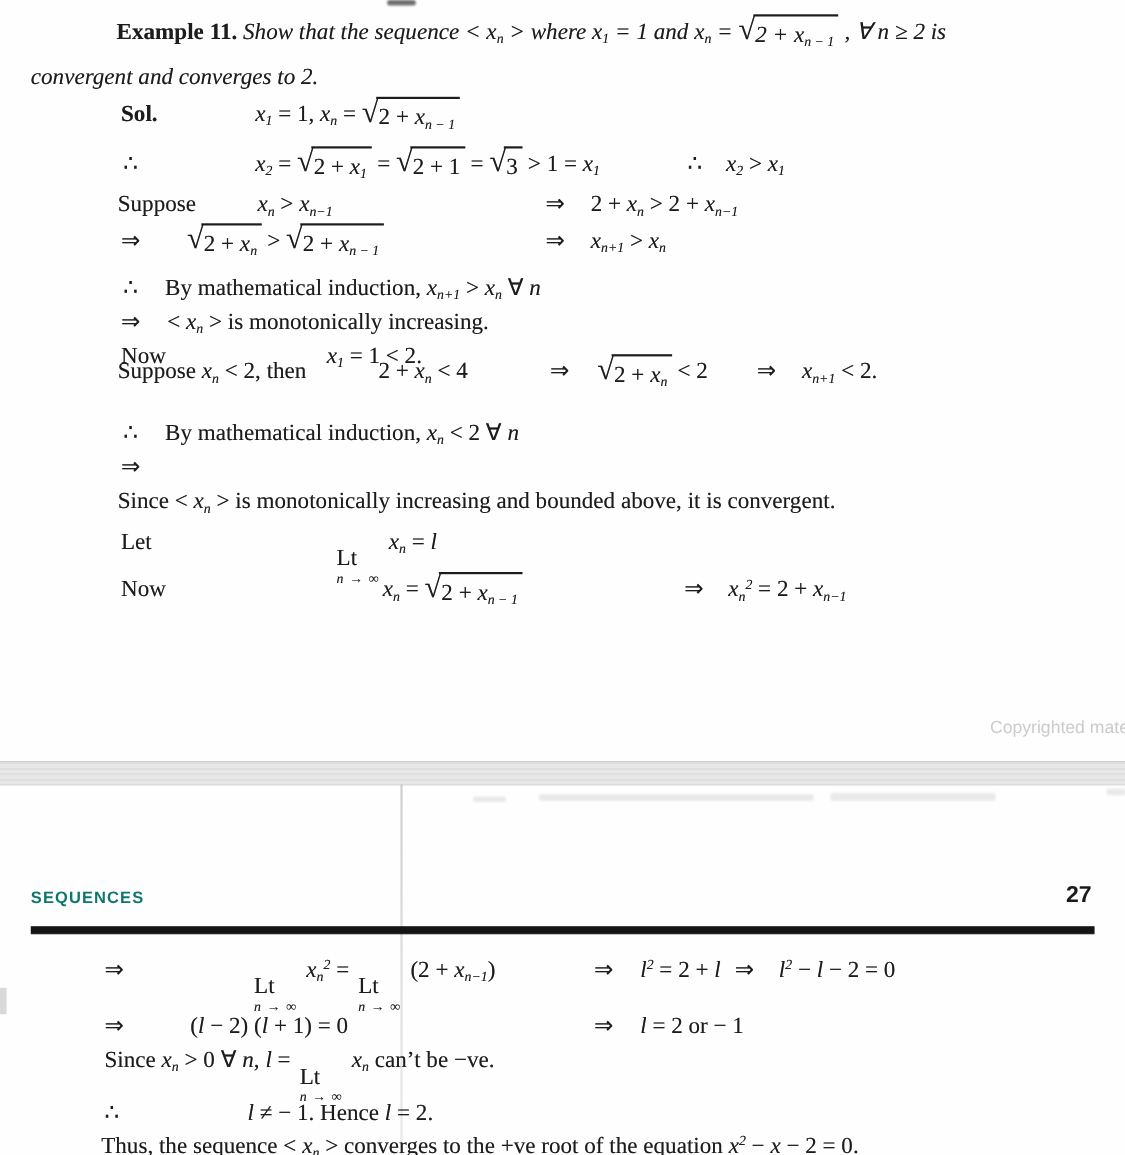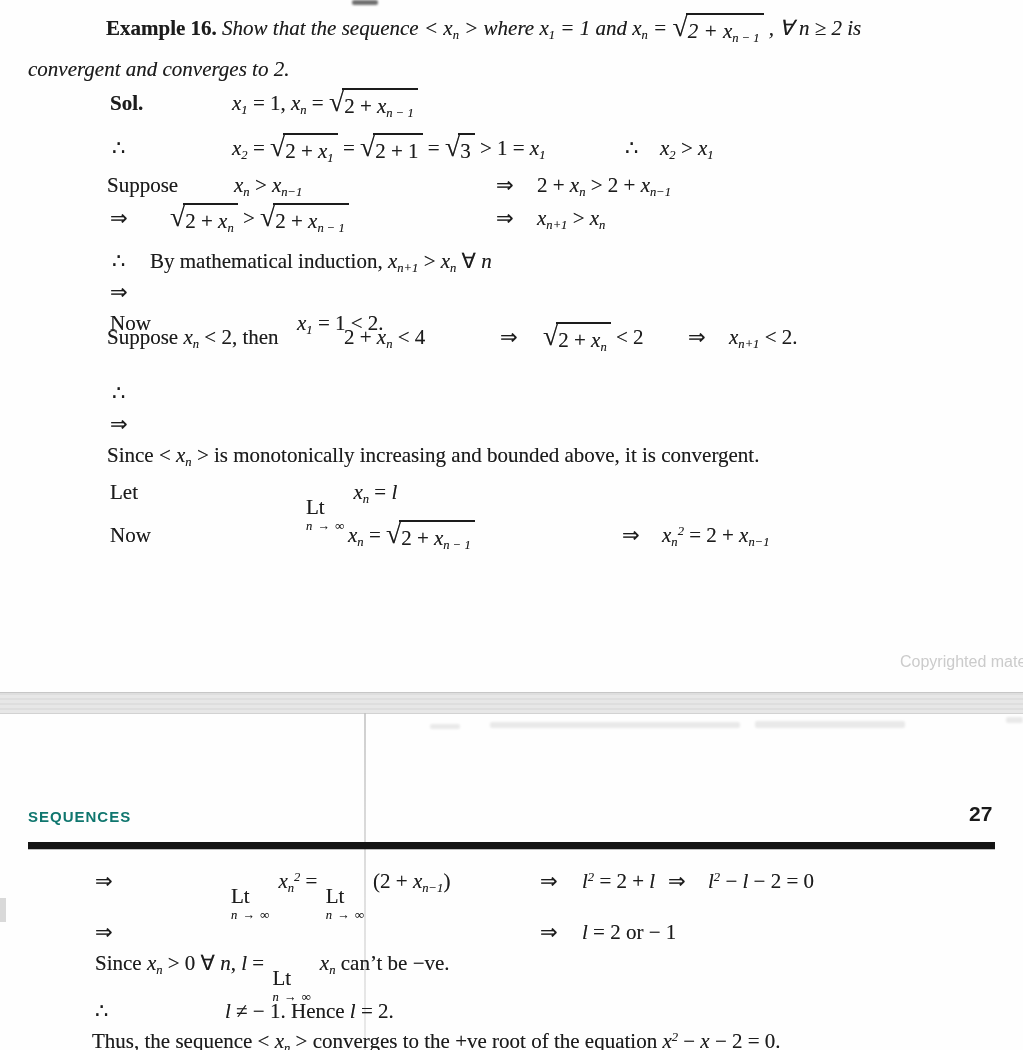--- a/index.html
+++ b/index.html
@@ -50,21 +50,21 @@
 </style>
 </head>
 <body>
 
 <div class="stage">
 
   <div id="page1">
     <div class="topmark"></div>
     <div class="watermark">Copyrighted mate</div>
   <div class="line" style="top: 13px;">
-        <span class="seg" style="left: 106px;"><span class="b">Example 16. </span><span class="i">Show that the sequence &lt; </span><span class="v">x<sub>n</sub></span><span class="i"> &gt; where </span><span class="v">x<sub>1</sub></span><span class="i"> = 1 and </span><span class="v">x<sub>n</sub></span><span class="i"> = </span><span class="q">
+        <span class="seg" style="left: 106px;"><span class="b">Example 11. </span><span class="i">Show that the sequence &lt; </span><span class="v">x<sub>n</sub></span><span class="i"> &gt; where </span><span class="v">x<sub>1</sub></span><span class="i"> = 1 and </span><span class="v">x<sub>n</sub></span><span class="i"> = </span><span class="q">
             <span class="rd">√</span>
             <span class="bar"><span class="i">2 + </span><span class="v">x<sub>n − 1</sub></span></span>
           </span><span class="i"> , ∀ n ≥ 2 is</span></span>
       </div>
       <div class="line" style="top: 54px;">
         <span class="seg" style="left: 28px;"><span class="i">convergent and converges to 2.</span></span>
       </div>
       <div class="line" style="top: 88px;">
         <span class="seg" style="left: 110px;"><span class="b">Sol.</span></span>
         <span class="seg" style="left: 232px; text-align: center;"><span class="v">x<sub>1</sub></span><span class="r"> = 1, </span><span class="v">x<sub>n</sub></span><span class="r"> = </span><span class="q">
@@ -104,38 +104,40 @@
           </span></span>
         <span class="seg" style="left: 496px;"><span class="r">⇒</span></span>
         <span class="seg" style="left: 537px;"><span class="v">x<sub>n+1</sub></span><span class="r"> &gt; </span><span class="v">x<sub>n</sub></span></span>
       </div>
       <div class="line" style="top: 246px;">
         <span class="seg" style="left: 112px;"><span class="r">∴</span></span>
         <span class="seg" style="left: 150px;"><span class="r">By mathematical induction, </span><span class="v">x<sub>n+1</sub></span><span class="r"> &gt; </span><span class="v">x<sub>n</sub></span><span class="r"> ∀ </span><span class="v">n</span></span>
       </div>
       <div class="line" style="top: 277px;">
         <span class="seg" style="left: 110px;"><span class="r">⇒</span></span>
+        <span class="seg" style="left: 152px;"><span class="r">&lt; </span><span class="v">x<sub>n</sub></span><span class="r"> &gt; is monotonically increasing.</span></span>
       </div>
       <div class="line" style="top: 308px;">
         <span class="seg" style="left: 110px;"><span class="r">Now</span></span>
         <span class="seg" style="left: 297px;"><span class="v">x<sub>1</sub></span><span class="r"> = 1 &lt; 2.</span></span>
       </div>
       <div class="line" style="top: 322px;">
         <span class="seg" style="left: 107px;"><span class="r">Suppose </span><span class="v">x<sub>n</sub></span><span class="r"> &lt; 2, then</span></span>
         <span class="seg" style="left: 344px;"><span class="r">2 + </span><span class="v">x<sub>n</sub></span><span class="r"> &lt; 4</span></span>
         <span class="seg" style="left: 500px;"><span class="r">⇒</span></span>
         <span class="seg" style="left: 543px;"><span class="q">
             <span class="rd">√</span>
             <span class="bar"><span class="r">2 + </span><span class="v">x<sub>n</sub></span></span>
           </span><span class="r"> &lt; 2</span></span>
         <span class="seg" style="left: 688px;"><span class="r">⇒</span></span>
         <span class="seg" style="left: 729px;"><span class="v">x<sub>n+1</sub></span><span class="r"> &lt; 2.</span></span>
       </div>
       <div class="line" style="top: 378px;">
         <span class="seg" style="left: 112px;"><span class="r">∴</span></span>
+        <span class="seg" style="left: 150px;"><span class="r">By mathematical induction, </span><span class="v">x<sub>n</sub></span><span class="r"> &lt; 2 ∀ </span><span class="v">n</span></span>
       </div>
       <div class="line" style="top: 409px;">
         <span class="seg" style="left: 110px;"><span class="r">⇒</span></span>
       </div>
       <div class="line" style="top: 440px;">
         <span class="seg" style="left: 107px;"><span class="r">Since &lt; </span><span class="v">x<sub>n</sub></span><span class="r"> &gt; is monotonically increasing and bounded above, it is convergent.</span></span>
       </div>
       <div class="line" style="top: 477px;">
         <span class="seg" style="left: 110px;"><span class="r">Let</span></span>
         <span class="seg" style="left: 303px;"><span class="lim">
@@ -176,20 +178,21 @@
             <span class="lt">Lt</span>
             <span class="lb">n → ∞</span>
           </span><span class="r"> (2 + </span><span class="v">x<sub>n−1</sub></span><span class="r">)</span></span>
         <span class="seg" style="left: 540px;"><span class="r">⇒</span></span>
         <span class="seg" style="left: 582px;"><span class="v">l<sup>2</sup></span><span class="r"> = 2 + </span><span class="v">l</span></span>
         <span class="seg" style="left: 668px;"><span class="r">⇒</span></span>
         <span class="seg" style="left: 708px;"><span class="v">l<sup>2</sup></span><span class="r"> − </span><span class="v">l</span><span class="r"> − 2 = 0</span></span>
       </div>
       <div class="line" style="top: 917px;">
         <span class="seg" style="left: 95px;"><span class="r">⇒</span></span>
+        <span class="seg" style="left: 173px;"><span class="r">(</span><span class="v">l</span><span class="r"> − 2) (</span><span class="v">l</span><span class="r"> + 1) = 0</span></span>
         <span class="seg" style="left: 540px;"><span class="r">⇒</span></span>
         <span class="seg" style="left: 582px;"><span class="v">l</span><span class="r"> = 2 or − 1</span></span>
       </div>
       <div class="line" style="top: 948px;">
         <span class="seg" style="left: 95px;"><span class="r">Since </span><span class="v">x<sub>n</sub></span><span class="r"> &gt; 0 ∀ </span><span class="v">n</span><span class="r">, </span><span class="v">l</span><span class="r"> = </span><span class="lim">
             <span class="lt">Lt</span>
             <span class="lb">n → ∞</span>
           </span><span class="r"> </span><span class="v">x<sub>n</sub></span><span class="r"> can’t be −ve.</span></span>
       </div>
       <div class="line" style="top: 996px;">

